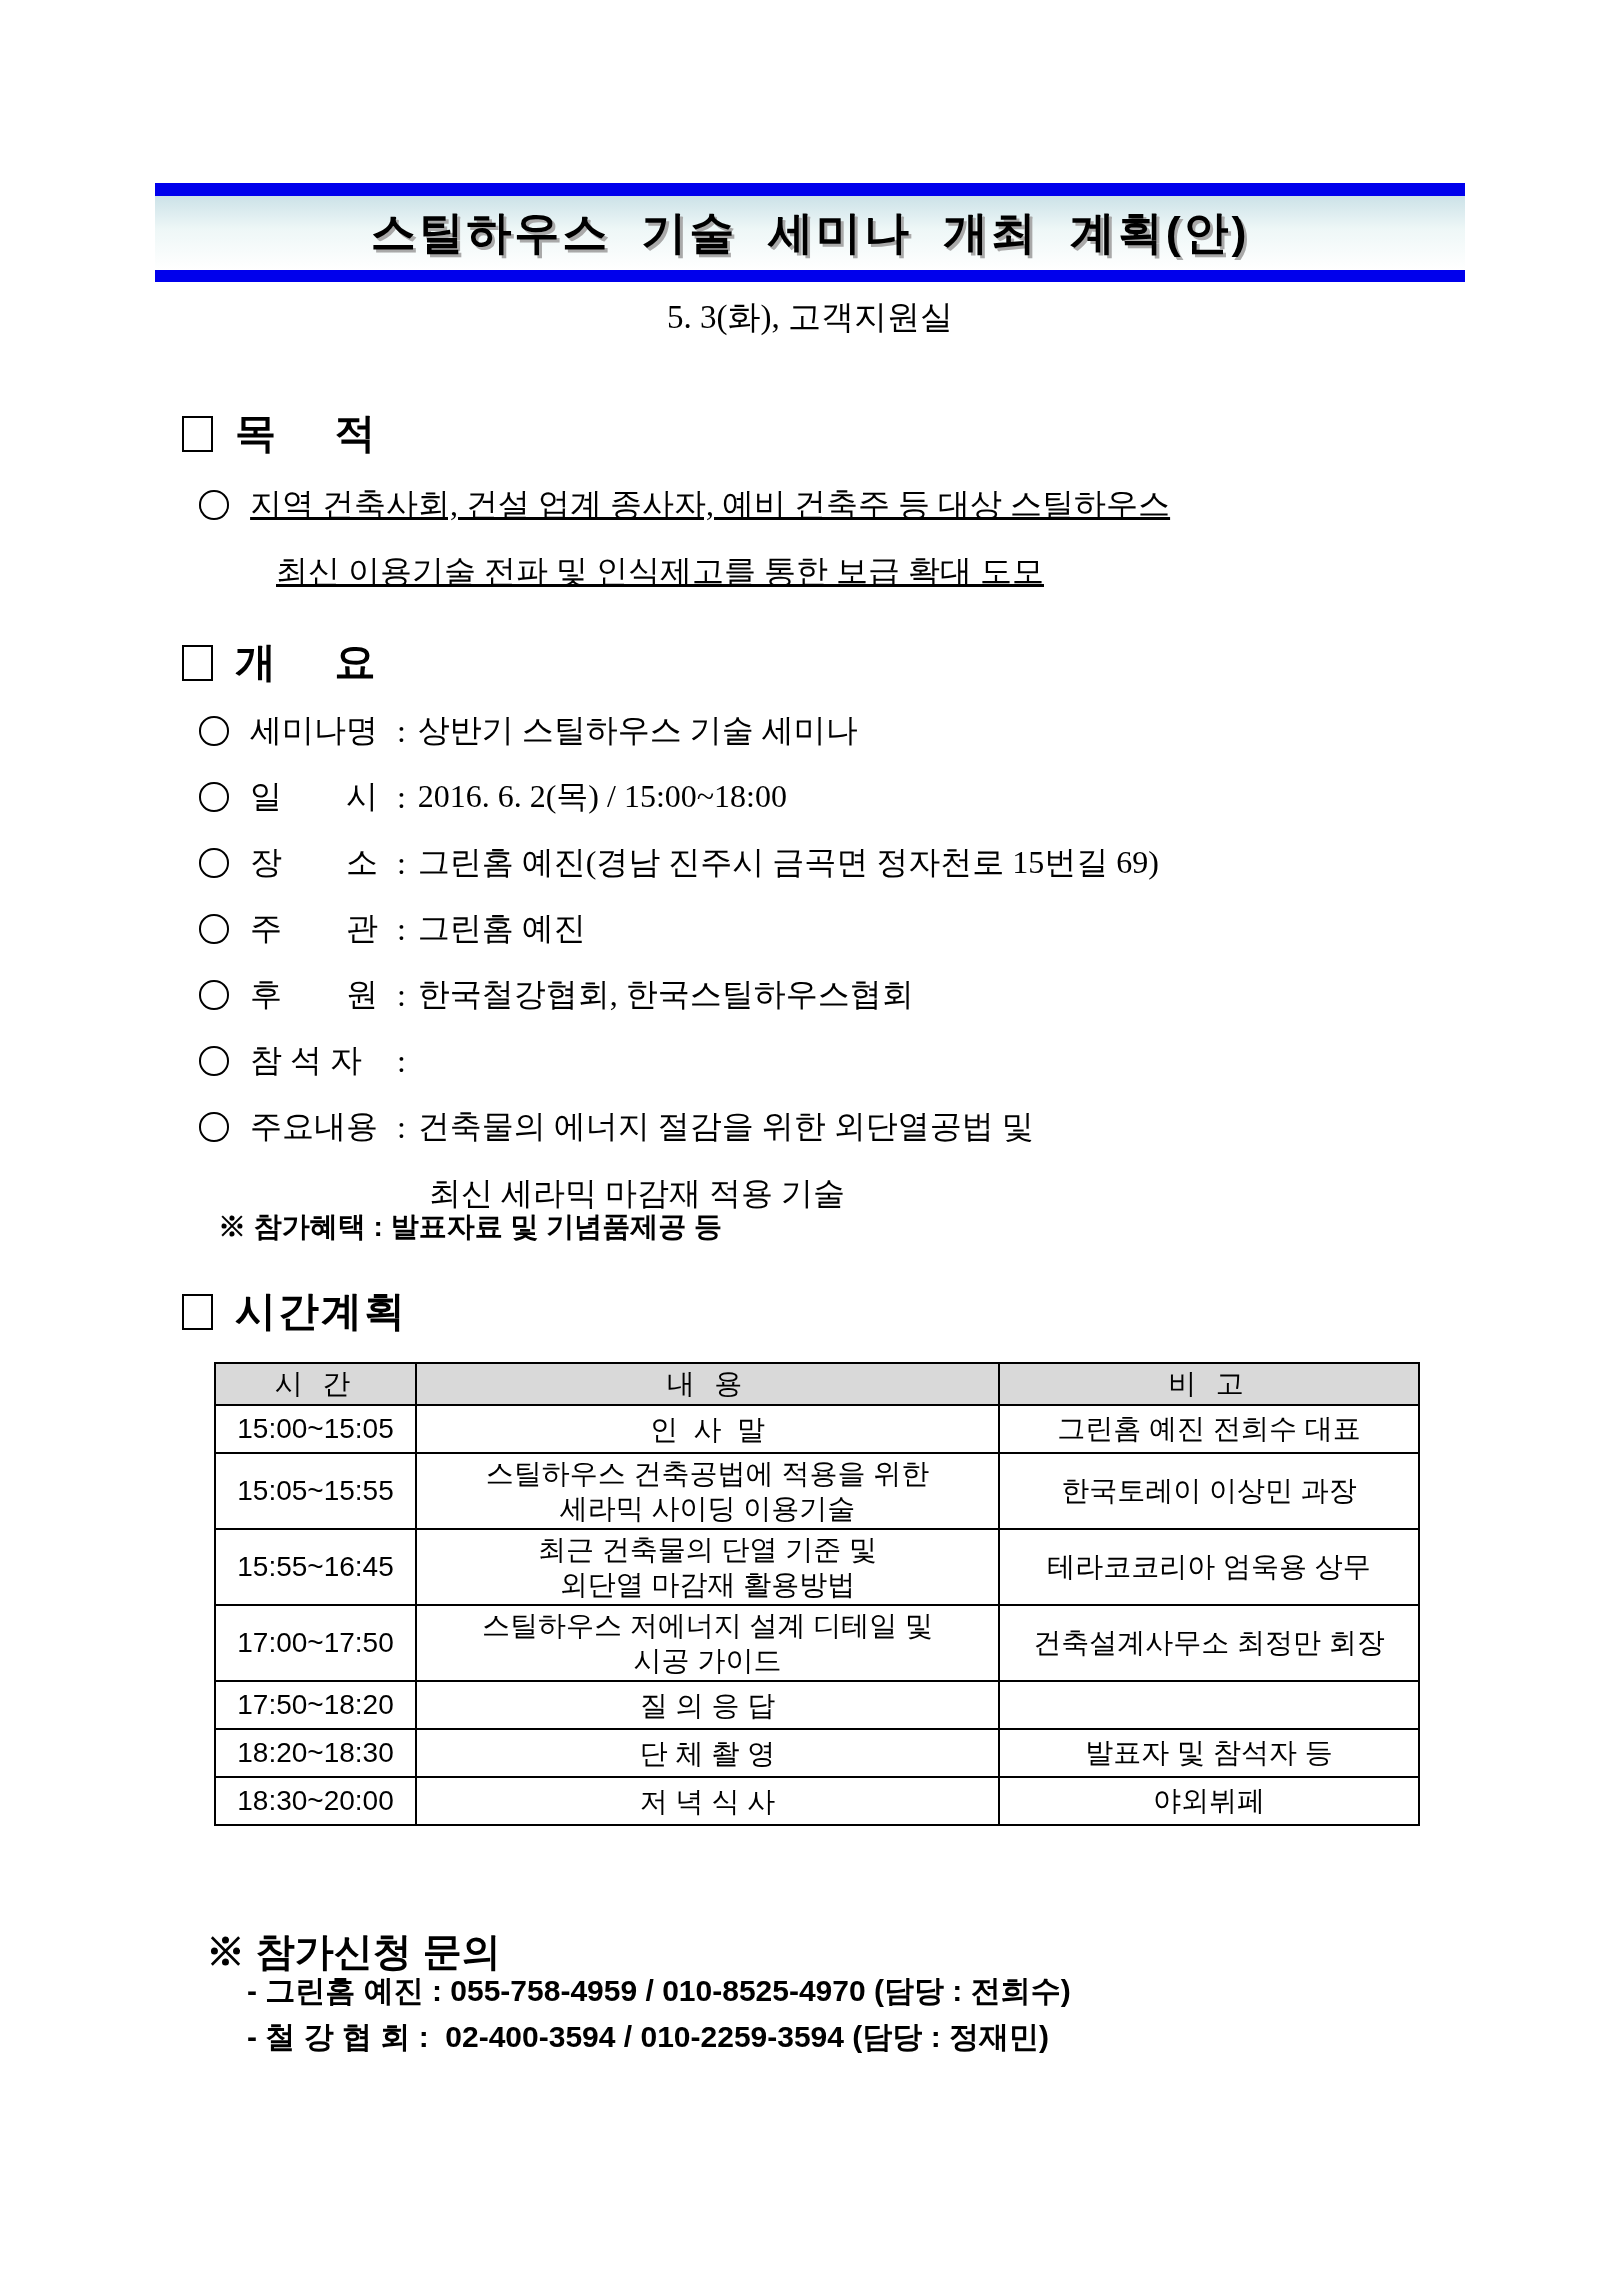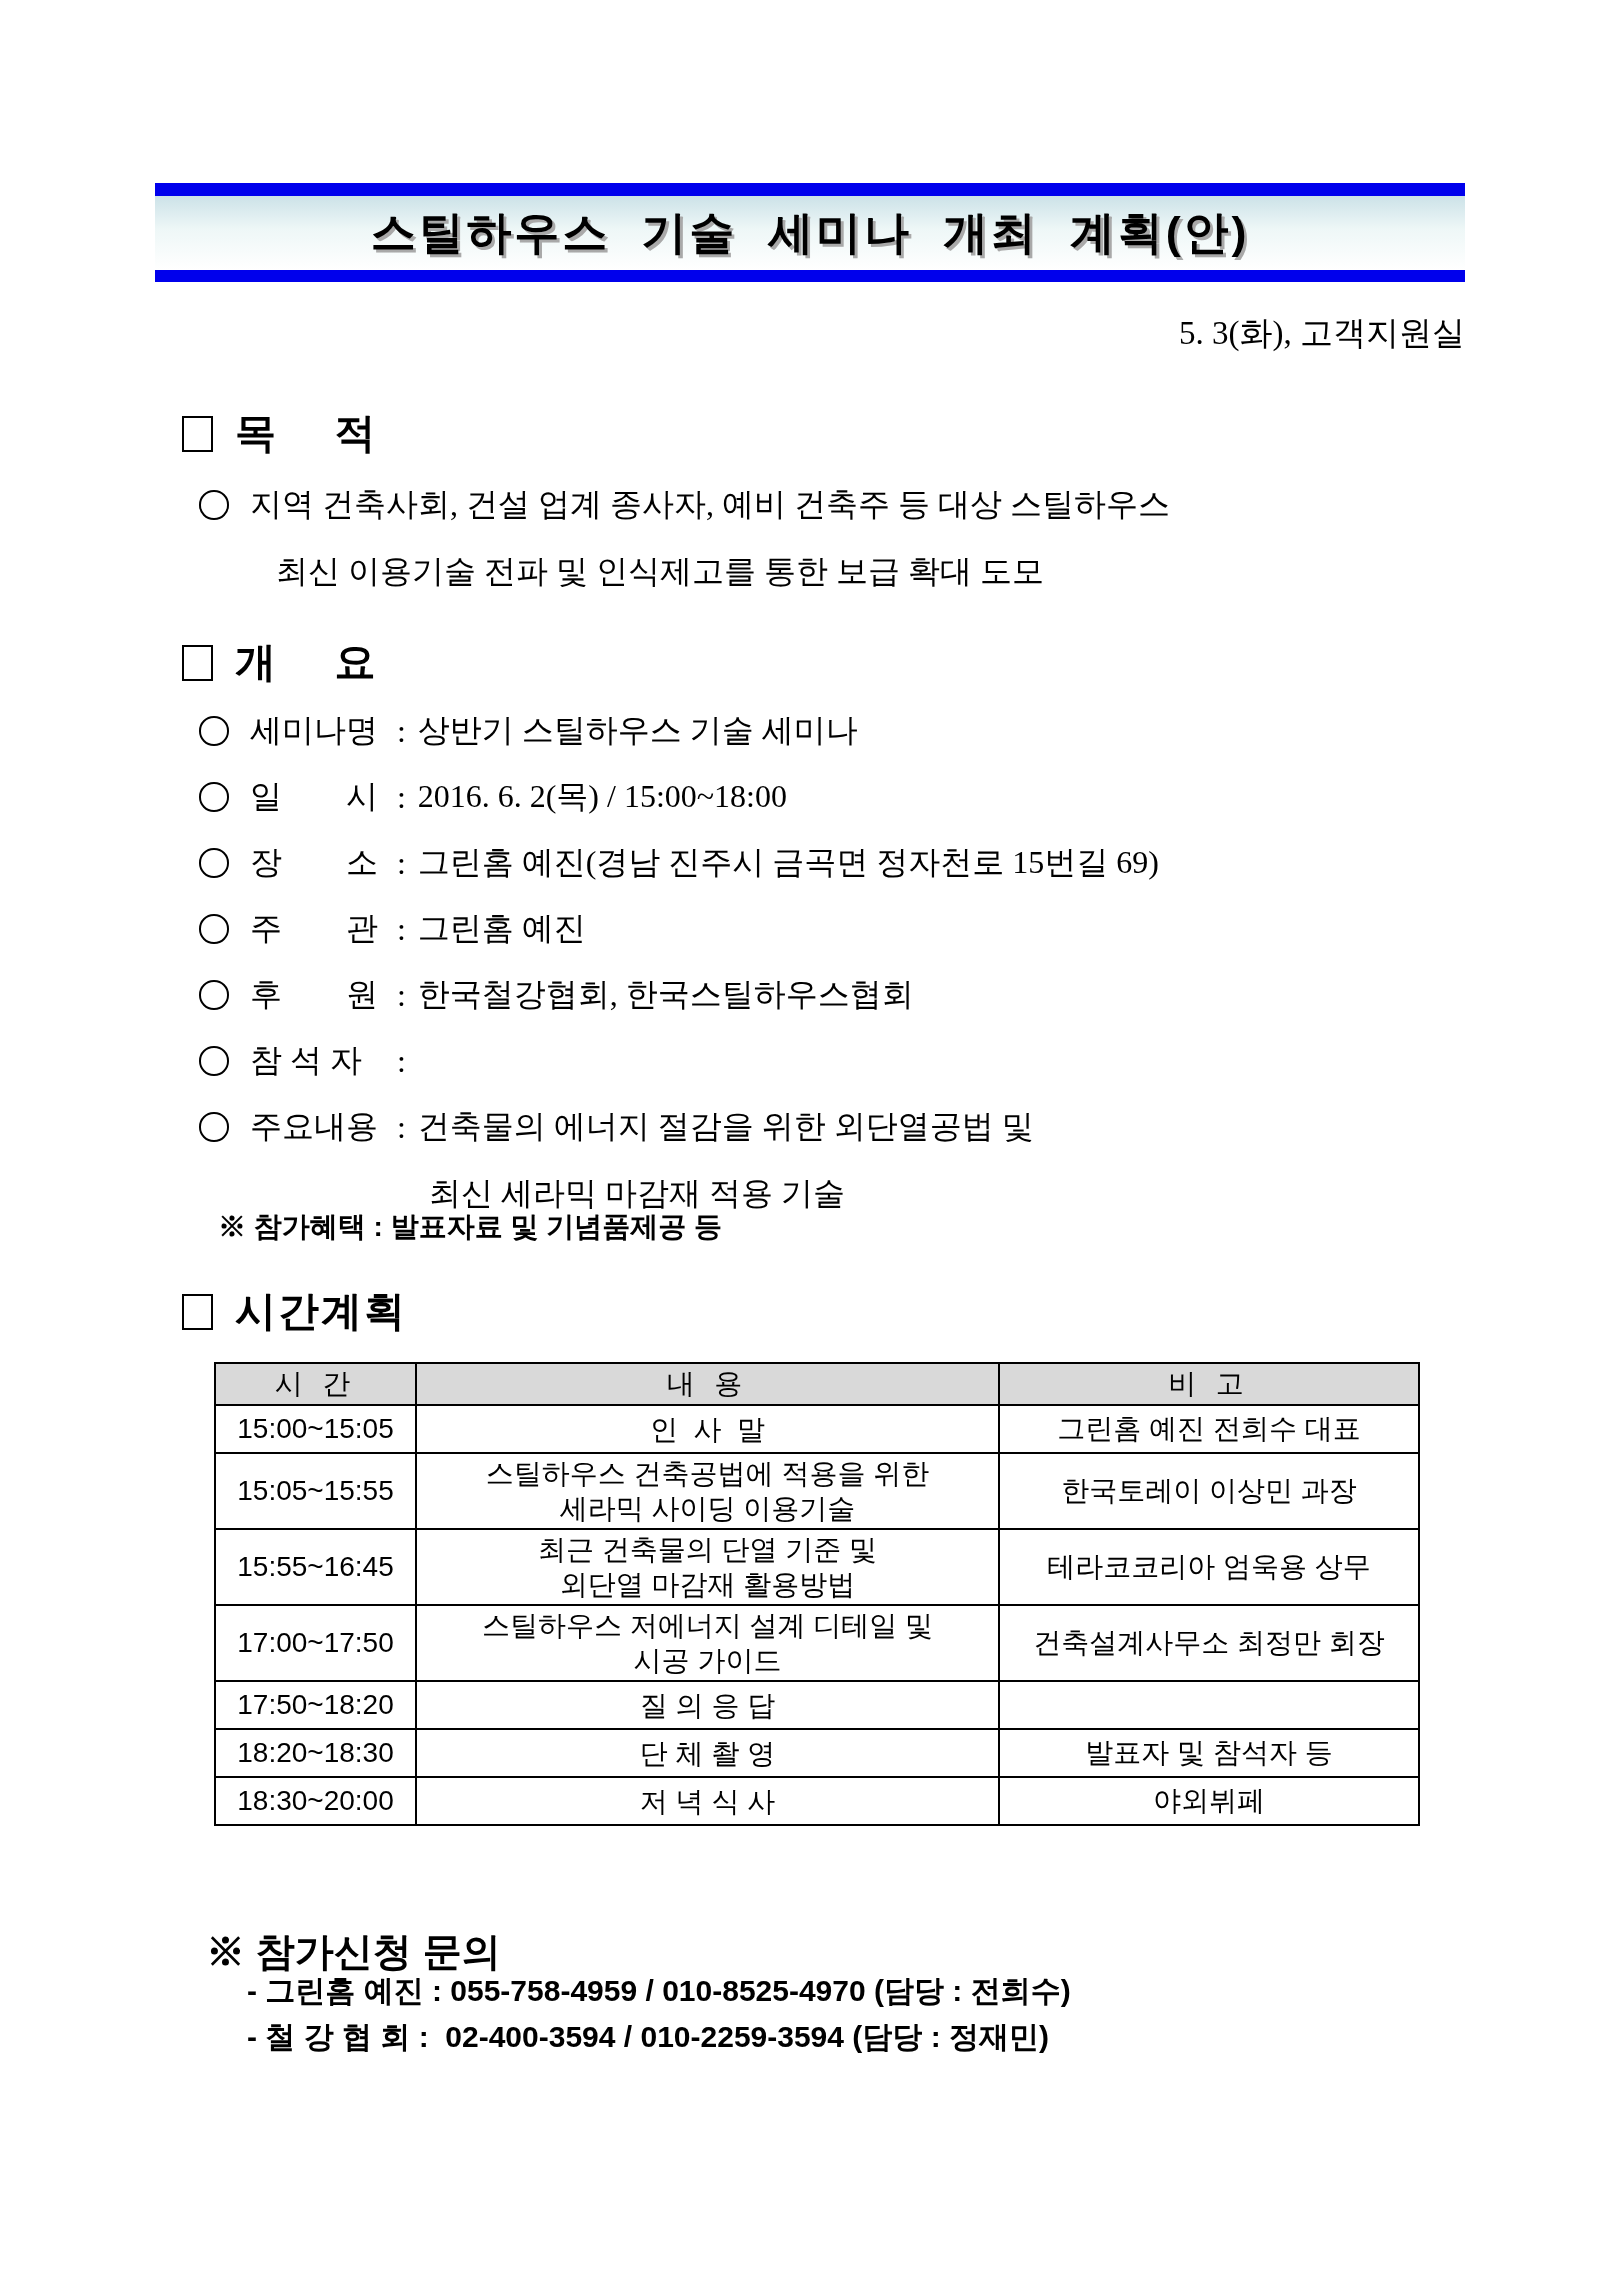--- a/index.html
+++ b/index.html
@@ -15,22 +15,22 @@
     height:74px;display:flex;align-items:center;justify-content:center;
     background:linear-gradient(180deg,#cce2e8 0%,#eef7f7 45%,#ffffff 100%);
   }
   .banner-title{
     font-family:"Liberation Sans", sans-serif;
     font-weight:bold;font-size:45px;letter-spacing:2.9px;word-spacing:15.7px;
     color:#000;text-shadow:2.9px 2.9px 0 #a9a9a9;white-space:pre;
   }
   
   .subtitle{
-    position:absolute;top:295px;left:155px;width:1310px;text-align:right;
-    font-size:33px;white-space:pre;margin-top:16px;
+    position:absolute;top:295px;left:155px;width:1310px;text-align:center;
+    font-size:33px;white-space:pre;
   }
   
   .sec-h{position:absolute;display:flex;align-items:center;}
   .sec-h .sq{
     width:27.4px;height:32px;border:2.9px solid #000;margin-right:21.6px;flex:0 0 auto;
   }
   .sec-h-text{
     font-family:"Liberation Sans", sans-serif;font-weight:bold;font-size:41px;
     letter-spacing:2px;white-space:pre;
   }
@@ -39,21 +39,21 @@
   #h-schedule{top:1284px;left:182px;}
   
   .o-row{display:flex;align-items:center;height:66px;}
   .circle{
     width:25.5px;height:25.5px;border:2.9px solid #000;border-radius:50%;
     margin-right:21.6px;flex:0 0 auto;
   }
   .btext,.ov-label,.ov-colon,.ov-value,.ov-cont,.cont-line{
     font-size:32px;white-space:pre;
   }
-  #purpose-body{position:absolute;top:472px;left:199px;width:1294px;}
+  #purpose-body{position:absolute;top:472px;left:199px;width:1294px;text-decoration:underline;}
   #purpose-body .cont-line{height:66px;line-height:66px;margin-left:77px;}
   
   #overview-list{position:absolute;top:698px;left:199px;width:1304px;}
   .ov-label{display:inline-block;width:143px;}
   .ov-colon{margin:0 11.8px 0 3.9px;}
   .ov-cont{height:66px;line-height:66px;margin-left:230px;}
   
   .benefit-note{
     position:absolute;top:1208px;left:218px;
     font-family:"Liberation Sans", sans-serif;font-weight:bold;font-size:28px;

